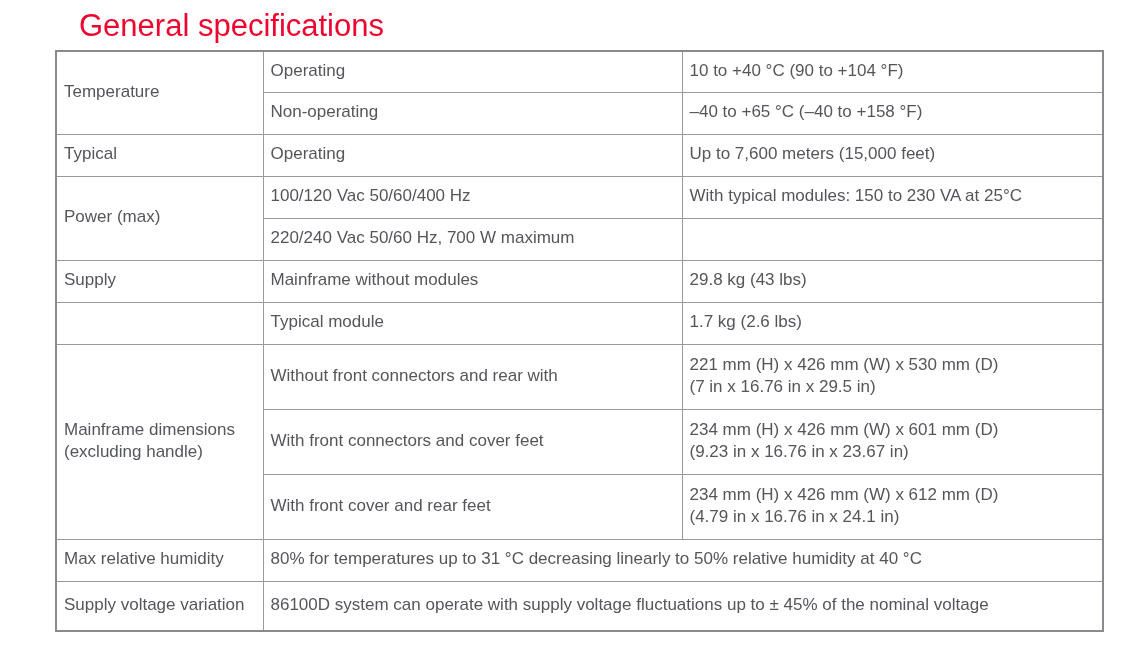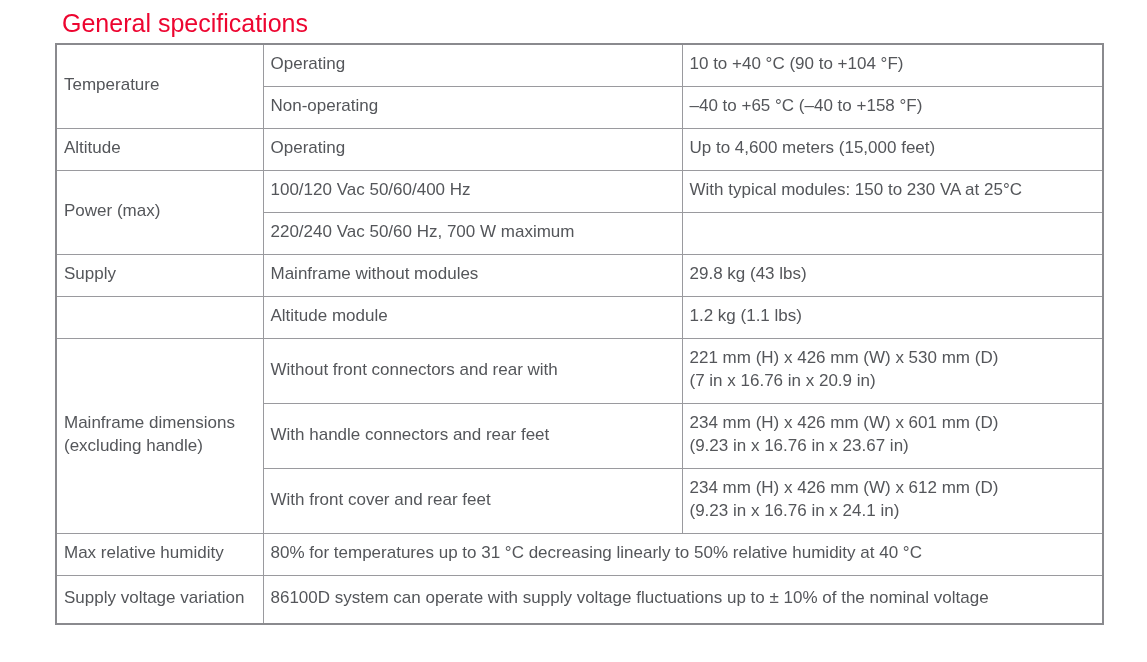--- a/index.html
+++ b/index.html
@@ -18,22 +18,22 @@
   }
   body {
     width: 1147px;
     height: 662px;
     overflow: hidden;
   }
   .page {
     padding: 10px 0 0 55px;
   }
   h1.doc-title {
-    margin: 0 0 7px 7px;
-    font-size: 25px;
+    margin: 0 0 7px 24px;
+    font-size: 31px;
     line-height: 1.05;
     font-weight: 400;
     color: var(--title-red);
     letter-spacing: 0;
   }
   table.spec-table {
     border-collapse: collapse;
     table-layout: fixed;
     width: 1047px;
     border: 2px solid var(--border-gray-dark);
@@ -69,63 +69,63 @@
       <tr class="r-std">
         <td rowspan="2">Temperature</td>
         <td>Operating</td>
         <td>10 to +40 °C (90 to +104 °F)</td>
       </tr>
       <tr class="r-std">
         <td>Non-operating</td>
         <td>–40 to +65 °C (–40 to +158 °F)</td>
       </tr>
       <tr class="r-std">
-        <td>Altitude</td>
+        <td>Typical</td>
         <td>Operating</td>
-        <td>Up to 4,600 meters (15,000 feet)</td>
+        <td>Up to 7,600 meters (15,000 feet)</td>
       </tr>
       <tr class="r-std">
         <td rowspan="2">Power (max)</td>
         <td>100/120 Vac 50/60/400 Hz</td>
         <td>With typical modules: 150 to 230 VA at 25°C</td>
       </tr>
       <tr class="r-std">
         <td>220/240 Vac 50/60 Hz, 700 W maximum</td>
         <td></td>
       </tr>
       <tr class="r-std">
         <td>Supply</td>
         <td>Mainframe without modules</td>
         <td>29.8 kg (43 lbs)</td>
       </tr>
       <tr class="r-std">
         <td></td>
-        <td>Altitude module</td>
-        <td>1.2 kg (1.1 lbs)</td>
+        <td>Typical module</td>
+        <td>1.7 kg (2.6 lbs)</td>
       </tr>
       <tr class="r-tall">
         <td rowspan="3">Mainframe dimensions (excluding handle)</td>
         <td>Without front connectors and rear with</td>
         <td>221 mm (H) x 426 mm (W) x 530 mm (D)
-(7 in x 16.76 in x 20.9 in)</td>
+(7 in x 16.76 in x 29.5 in)</td>
       </tr>
       <tr class="r-tall">
-        <td>With handle connectors and rear feet</td>
+        <td>With front connectors and cover feet</td>
         <td>234 mm (H) x 426 mm (W) x 601 mm (D)
 (9.23 in x 16.76 in x 23.67 in)</td>
       </tr>
       <tr class="r-tall">
         <td>With front cover and rear feet</td>
         <td>234 mm (H) x 426 mm (W) x 612 mm (D)
-(9.23 in x 16.76 in x 24.1 in)</td>
+(4.79 in x 16.76 in x 24.1 in)</td>
       </tr>
       <tr class="r-std">
         <td>Max relative humidity</td>
         <td colspan="2">80% for temperatures up to 31 °C decreasing linearly to 50% relative humidity at 40 °C</td>
       </tr>
       <tr class="r-last">
         <td>Supply voltage variation</td>
-        <td colspan="2">86100D system can operate with supply voltage fluctuations up to ± 10% of the nominal voltage</td>
+        <td colspan="2">86100D system can operate with supply voltage fluctuations up to ± 45% of the nominal voltage</td>
       </tr>
     </tbody>
   </table>
 
 </div>
 
 </body></html>

